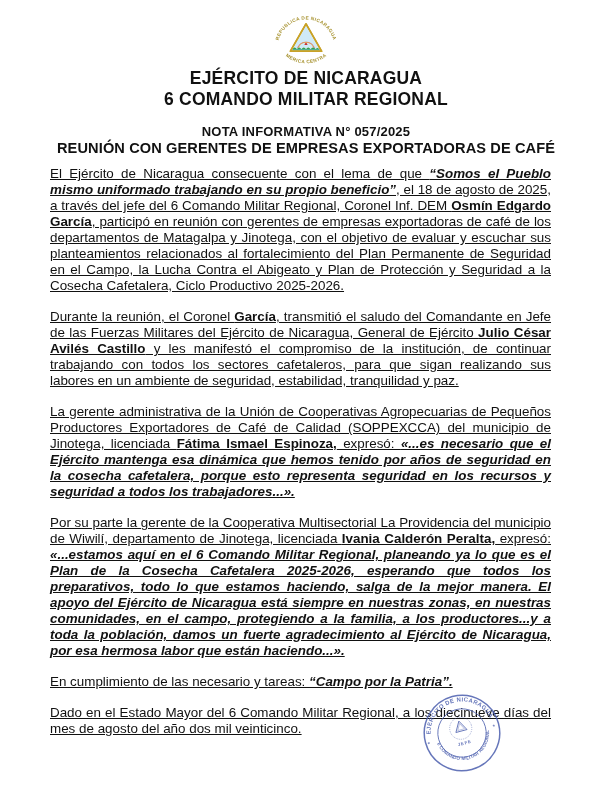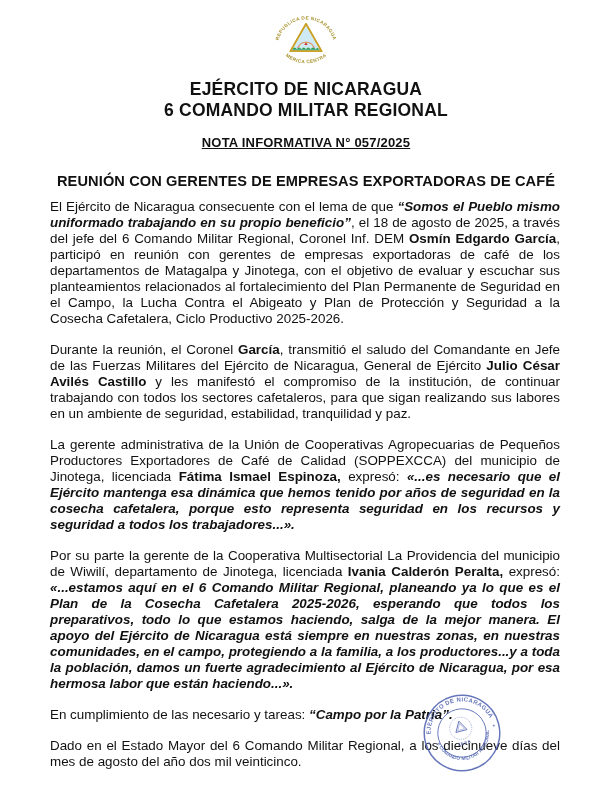--- a/index.html
+++ b/index.html
@@ -20,42 +20,41 @@
     font-weight: bold;
     font-size: 7.3px;
     letter-spacing: 0.6px;
   }
   .title {
     font-size: 17.5px;
     font-weight: bold;
     line-height: 21px;
     letter-spacing: 0.2px;
   }
-  .title-block { margin-top: 11px; }
+  .title-block { margin-top: 0; }
   .nota-wrap { margin-top: 12px; }
   .nota {
     display: inline-block;
     font-size: 13px;
     font-weight: bold;
-    text-decoration: underline;
     letter-spacing: 0.2px;
   }
   .subject {
-    margin-top: 22px;
+    margin-top: 0;
     font-size: 14.6px;
     font-weight: bold;
     letter-spacing: 0.1px;
   }
   .bodytext {
     margin: 10px 49px 0 50px;
     font-size: 13.4px;
     line-height: 16px;
     text-align: justify;
   }
-  .para { margin: 0 3px 15px 0; }
+  .para { margin: 0 12px 15px 0; text-decoration: underline; }
   .run-n { font-weight: normal; font-style: normal; }
   .run-b { font-weight: bold; }
   .run-bi { font-weight: bold; font-style: italic; }
   .stamp {
     position: absolute;
     left: 421px;
     top: 692px;
     width: 82px;
     height: 82px;
     opacity: 0.85;

